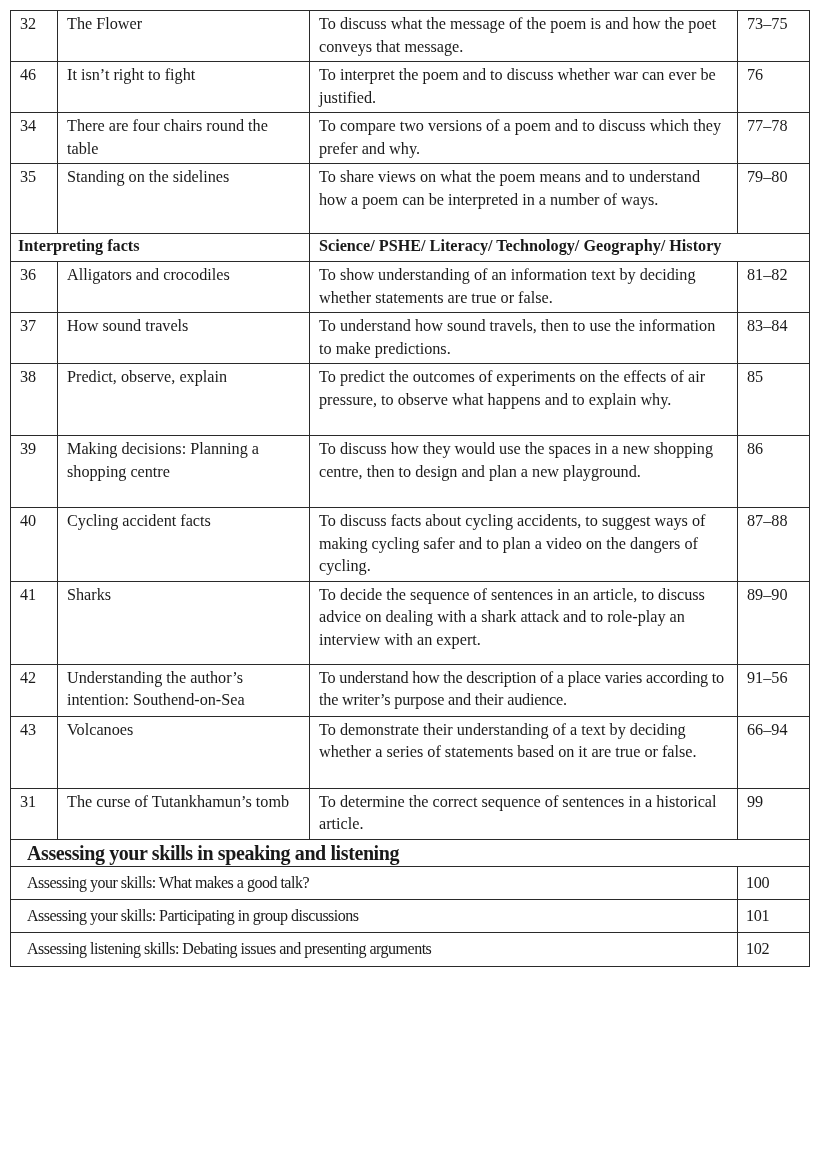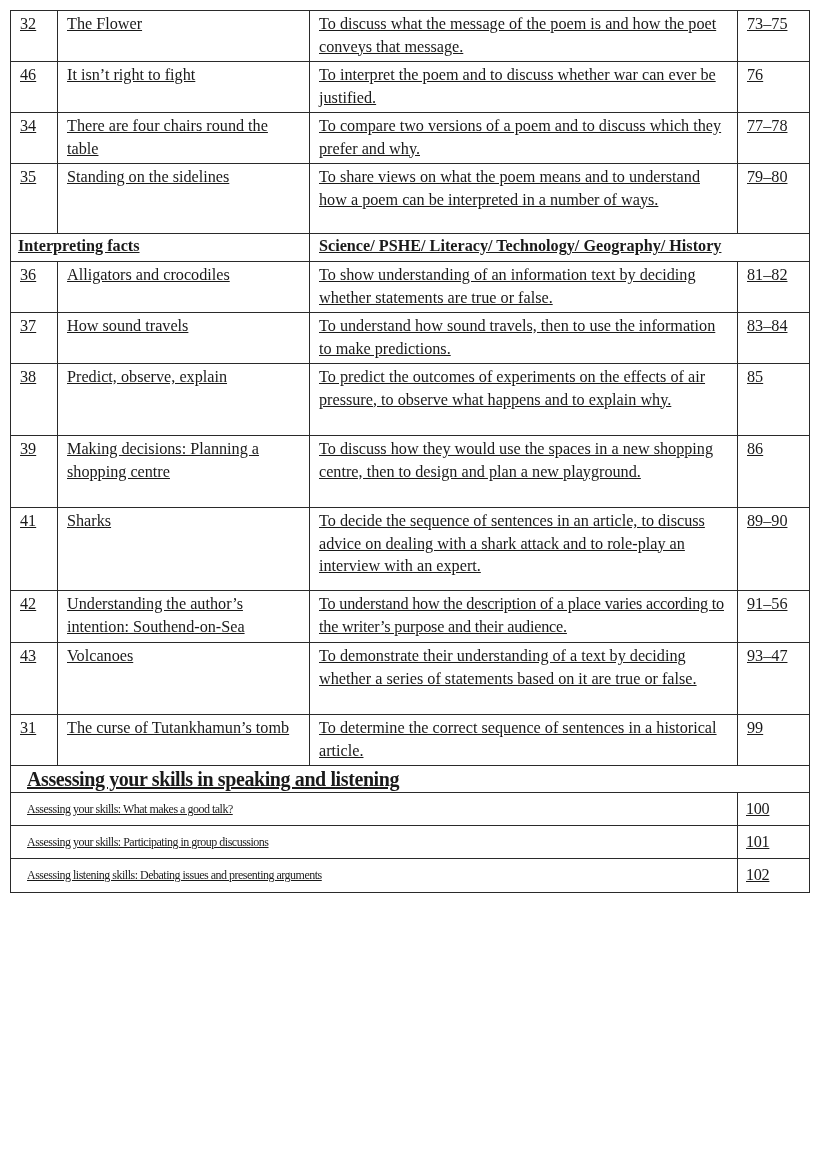--- a/index.html
+++ b/index.html
@@ -2,33 +2,33 @@
 <html><head>
 <meta charset="utf-8">
 <style>
   html, body { margin: 0; padding: 0; background: #ffffff; }
   body { width: 820px; height: 1151px; position: relative; overflow: hidden; }
   .page {
     position: absolute; left: 10px; top: 10px; width: 799px;
     font-family: "Liberation Serif", "DejaVu Serif", serif;
     color: #1a1a1a; font-size: 16.2px;
   }
-  table { border-collapse: collapse; width: 799px; table-layout: fixed; text-decoration: underline; }
+  table { border-collapse: collapse; width: 799px; table-layout: fixed; }
   td {
     border: 1.6px solid #2a2a2a; vertical-align: top;
     padding: 2px 8px 3px 9px; line-height: 22.5px;
   }
   col.c-num { width: 47px; }
   col.c-title { width: 252px; }
   col.c-obj { width: 428px; }
   col.c-page { width: 72px; }
   .section-row td { font-weight: bold; line-height: 23px; padding-top: 1px; padding-bottom: 2px; }
   .section-row td.sec-title { padding-left: 7px; }
   .assess-head td { font-weight: bold; letter-spacing: -0.4px; font-size: 20px; padding-left: 16px; line-height: 24px; padding-top: 1px; padding-bottom: 1px; }
-  .assess-row td.a-title { padding-left: 16px; letter-spacing: -0.5px; font-size: 12px; }
+  .assess-row td.a-title { padding-left: 16px; letter-spacing: -0.5px; font-size: 16px; }
   .assess-row td { line-height: 24px; padding-top: 4px; padding-bottom: 3px; }
   .assess-row.tight td { padding-top: 1px; padding-bottom: 1px; }
   .assess-row td.a-page { letter-spacing: -0.3px; padding-left: 8px; }
 </style>
 </head>
 <body>
 
 <div class="page">
   <table>
     <colgroup>
@@ -88,37 +88,43 @@
         <td>85</td>
       </tr>
       <tr style="height:72px">
         <td>39</td>
         <td>
             <span style="display:block;width:200px">Making decisions: Planning a shopping centre</span>
           </td>
         <td>To discuss how they would use the spaces in a new shopping centre, then to design and plan a new playground.</td>
         <td>86</td>
       </tr>
+      <tr style="height:72px">
+        <td>40</td>
+        <td>Cycling accident facts</td>
+        <td>To discuss facts about cycling accidents, to suggest ways of making cycling safer and to plan a video on the dangers of cycling.</td>
+        <td>87–88</td>
+      </tr>
       <tr style="height:83px">
         <td>41</td>
         <td>Sharks</td>
         <td>To decide the sequence of sentences in an article, to discuss advice on dealing with a shark attack and to role-play an interview with an expert.</td>
         <td>89–90</td>
       </tr>
       <tr style="height:52px">
         <td>42</td>
         <td>Understanding the author’s intention: Southend-on-Sea</td>
         <td style="letter-spacing:-0.2px">To understand how the description of a place varies according to the writer’s purpose and their audience.</td>
         <td>91–56</td>
       </tr>
       <tr style="height:72px">
         <td>43</td>
         <td>Volcanoes</td>
         <td>To demonstrate their understanding of a text by deciding whether a series of statements based on it are true or false.</td>
-        <td>93–47</td>
+        <td>66–94</td>
       </tr>
       <tr style="height:50px">
         <td>31</td>
         <td>The curse of Tutankhamun’s tomb</td>
         <td>To determine the correct sequence of sentences in a historical article.</td>
         <td>99</td>
       </tr>
 
       <tr class="assess-head" style="height:27px">
         <td colspan="4">Assessing your skills in speaking and listening</td>

